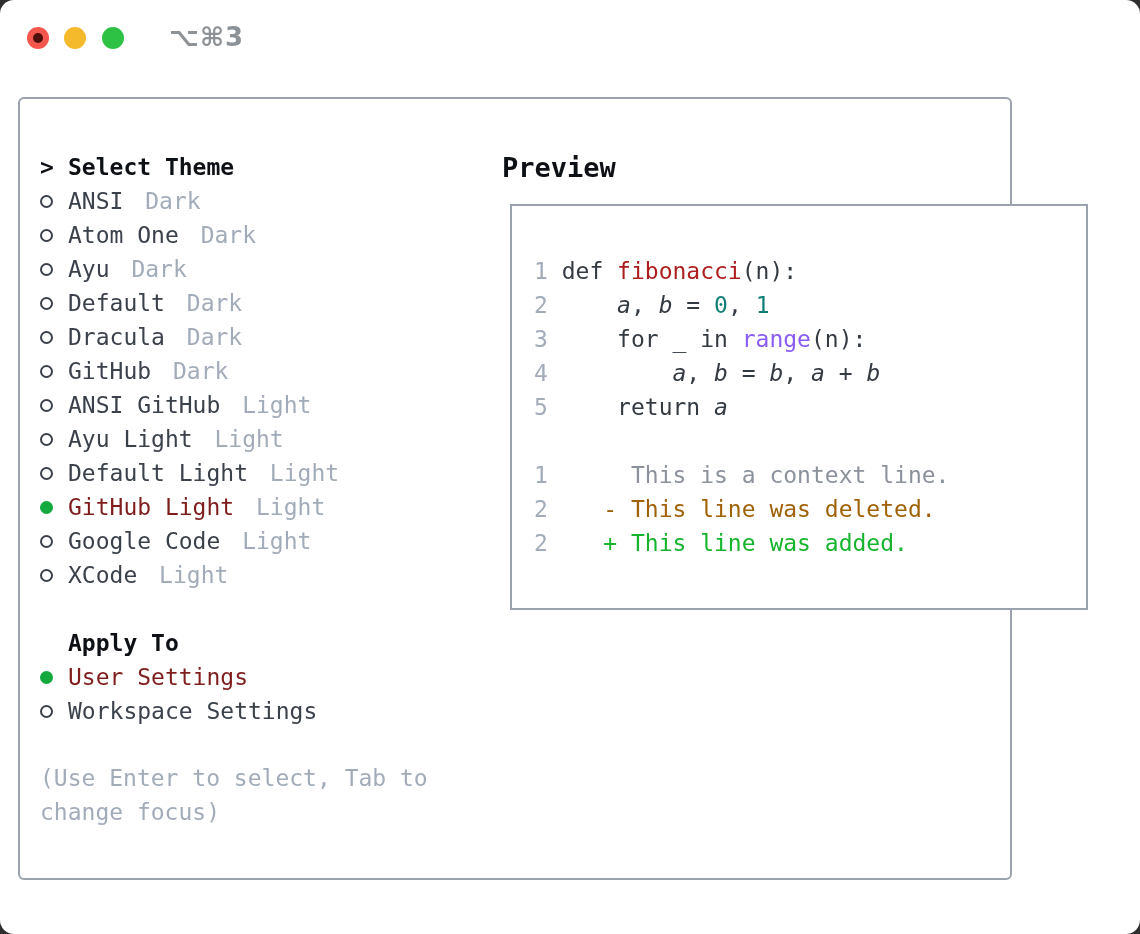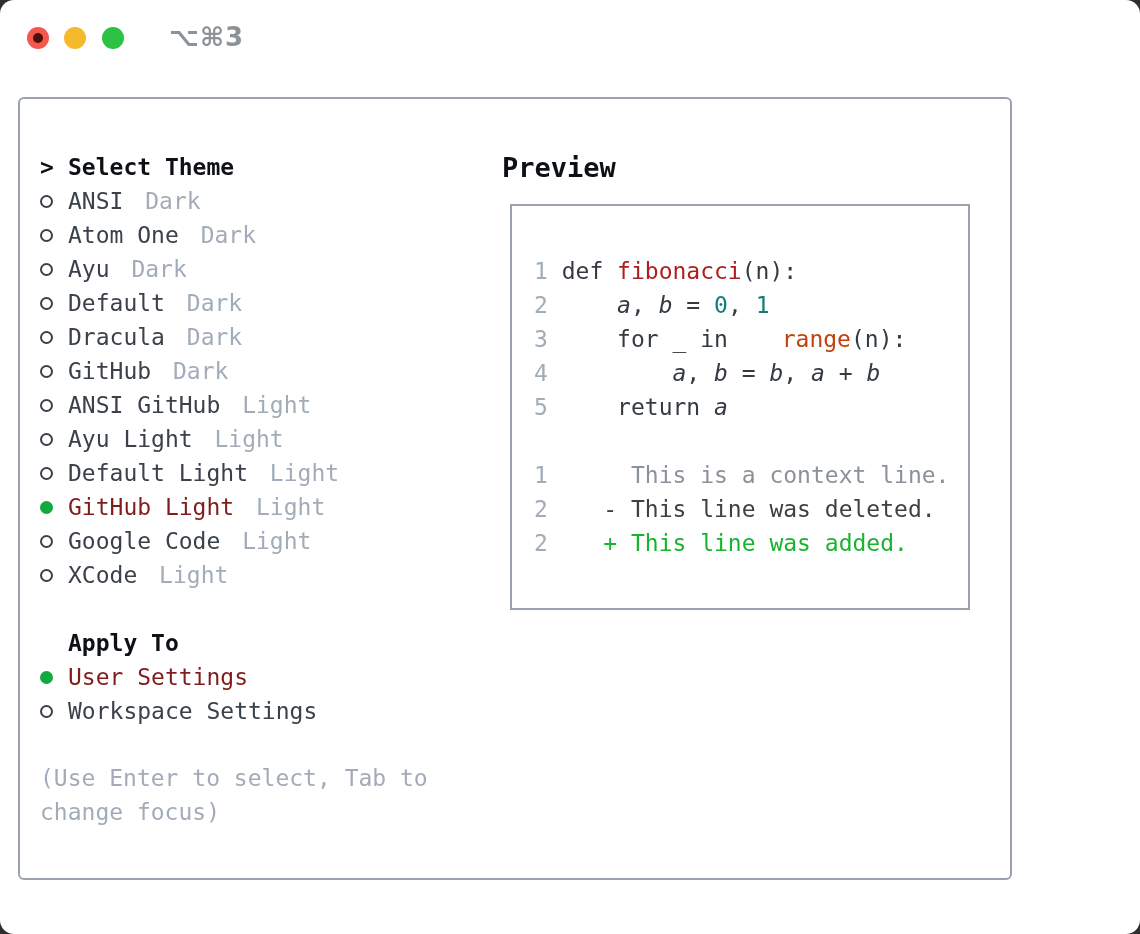--- a/index.html
+++ b/index.html
@@ -29,32 +29,32 @@
   .row.selected .circle{background:#12a93e;border-color:#12a93e;}
   .row.selected .opt-label{color:#7f1d1d;}
   .hdr{font-weight:700;color:#0d1014;}
   .hdr .markercol{color:#0d1014;}
   .variant{color:#a2acb9;margin-left:8px;}
   .apply{position:absolute;left:20px;top:527px;}
   .apply-hdr{padding-left:28px;font-weight:700;color:#0d1014;height:34px;display:flex;align-items:center;}
   .hint{position:absolute;left:20px;top:662px;color:#a2acb9;}
   
   .preview-hdr{position:absolute;left:482px;top:52px;font-weight:700;font-size:27px;line-height:34px;color:#0d1014;}
-  .preview-box{position:absolute;left:490px;top:105px;width:460px;height:406px;
+  .preview-box{position:absolute;left:490px;top:105px;width:578px;height:406px;
     border:2px solid #9aa3ad;box-sizing:border-box;background:#fff;}
   .code{position:absolute;left:22px;top:48px;font-size:23px;line-height:34px;white-space:pre;}
   .code-line{height:34px;}
   .lnum{color:#a2acb9;}
   .tok-plain{color:#333a42;}
   .tok-func{color:#ae1e1e;}
   .tok-var{color:#333a42;font-style:italic;}
   .tok-num{color:#0f7e74;}
-  .tok-builtin{color:#c2410c;margin-left:40px;}
+  .tok-builtin{color:#8b5cf6;}
   .tok-context{color:#8b929b;}
-  .tok-deleted{color:#404040;}
+  .tok-deleted{color:#a16207;}
   .tok-added{color:#17b42e;}
 </style>
 </head>
 <body>
 
 <div class="window">
 
   <div class="titlebar">
     <span class="light light-close"></span>
     <span class="light light-min"></span>

